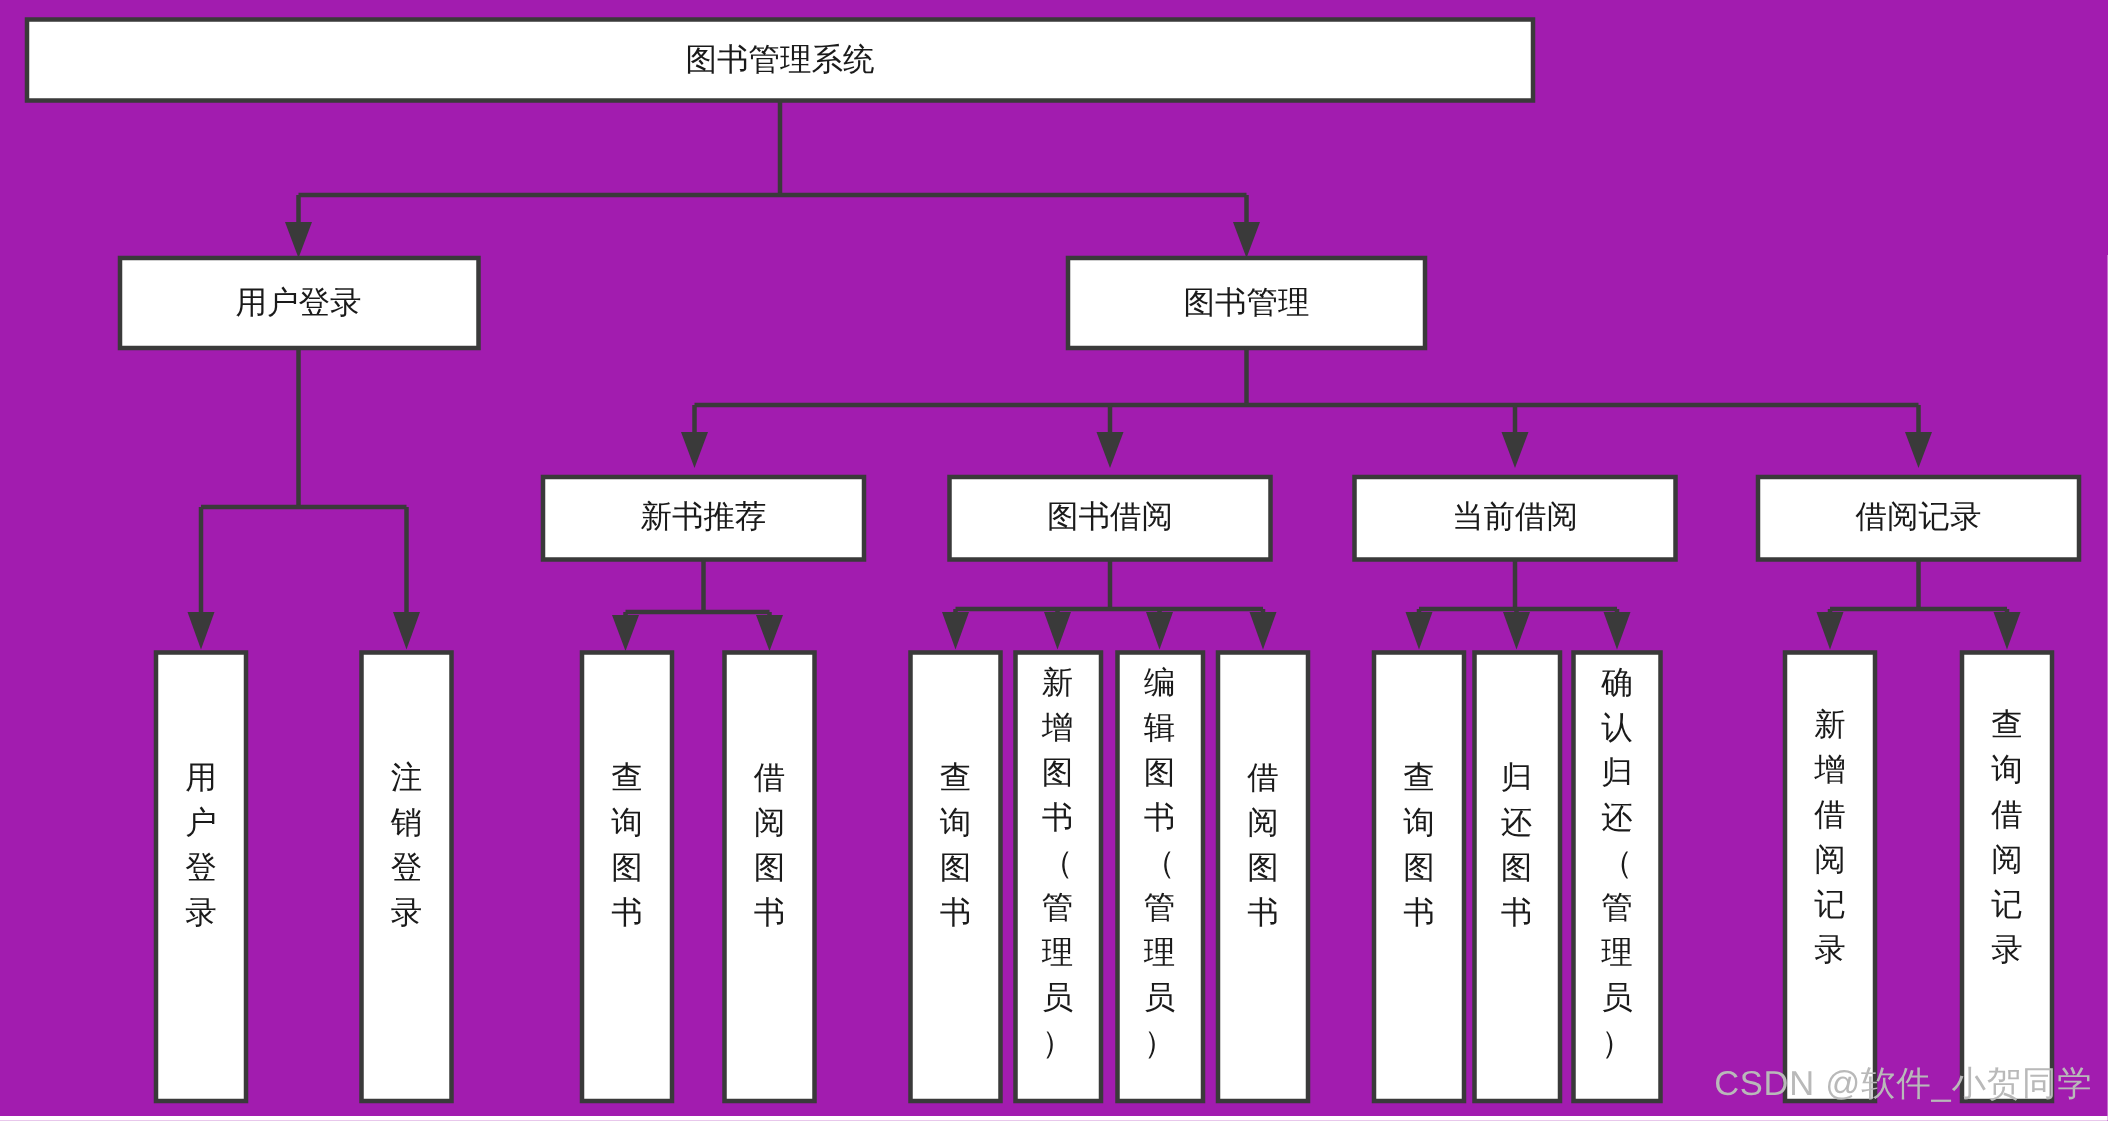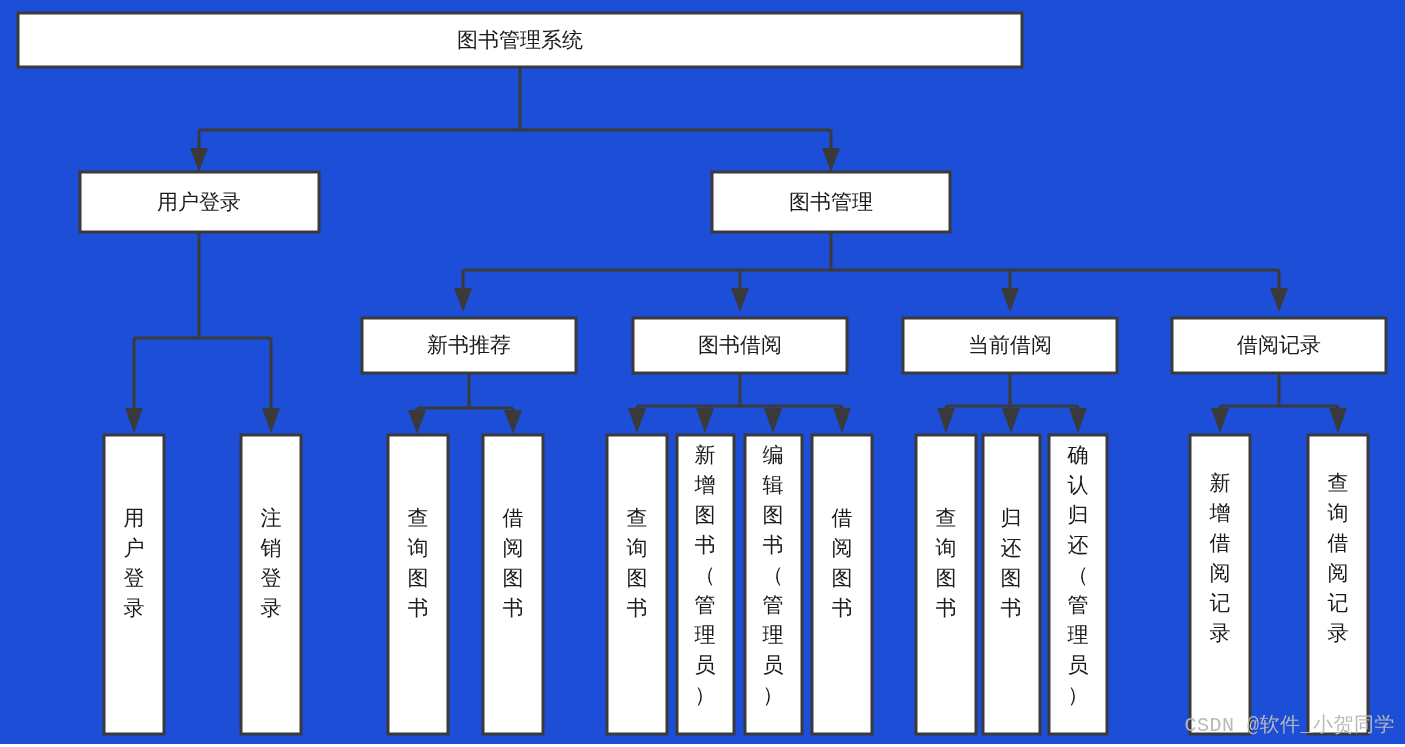--- a/index.html
+++ b/index.html
@@ -11,21 +11,21 @@
     width: 1405px;
     height: 747px;
     font-family: "Liberation Sans", "DejaVu Sans", sans-serif;
     overflow: hidden;
     position: relative;
   }
   #diagram-root {
     position: relative;
     width: 1405px;
     height: 744px;
-    background: #1d4ed8;
+    background: #a21caf;
   }
   svg#tree-svg {
     position: absolute;
     top: 0;
     left: 0;
     width: 1405px;
     height: 747px;
     display: block;
   }
   .node-box {
@@ -53,22 +53,22 @@
   .node-label-v {
     font-family: "Liberation Sans", "DejaVu Sans", sans-serif;
     font-size: 21px;
     fill: #1a1a1a;
     text-anchor: middle;
   }
   .watermark {
     position: absolute;
     right: 10px;
     bottom: 6px;
-    font-family: Liberation Mono, monospace;
-    font-size: 20px;
+    font-family: Liberation Sans, sans-serif;
+    font-size: 23px;
     color: #b9b9b9;
     white-space: nowrap;
     letter-spacing: 0.5px;
   }
 </style>
 </head>
 <body>
 
 <div id="diagram-root">
 

